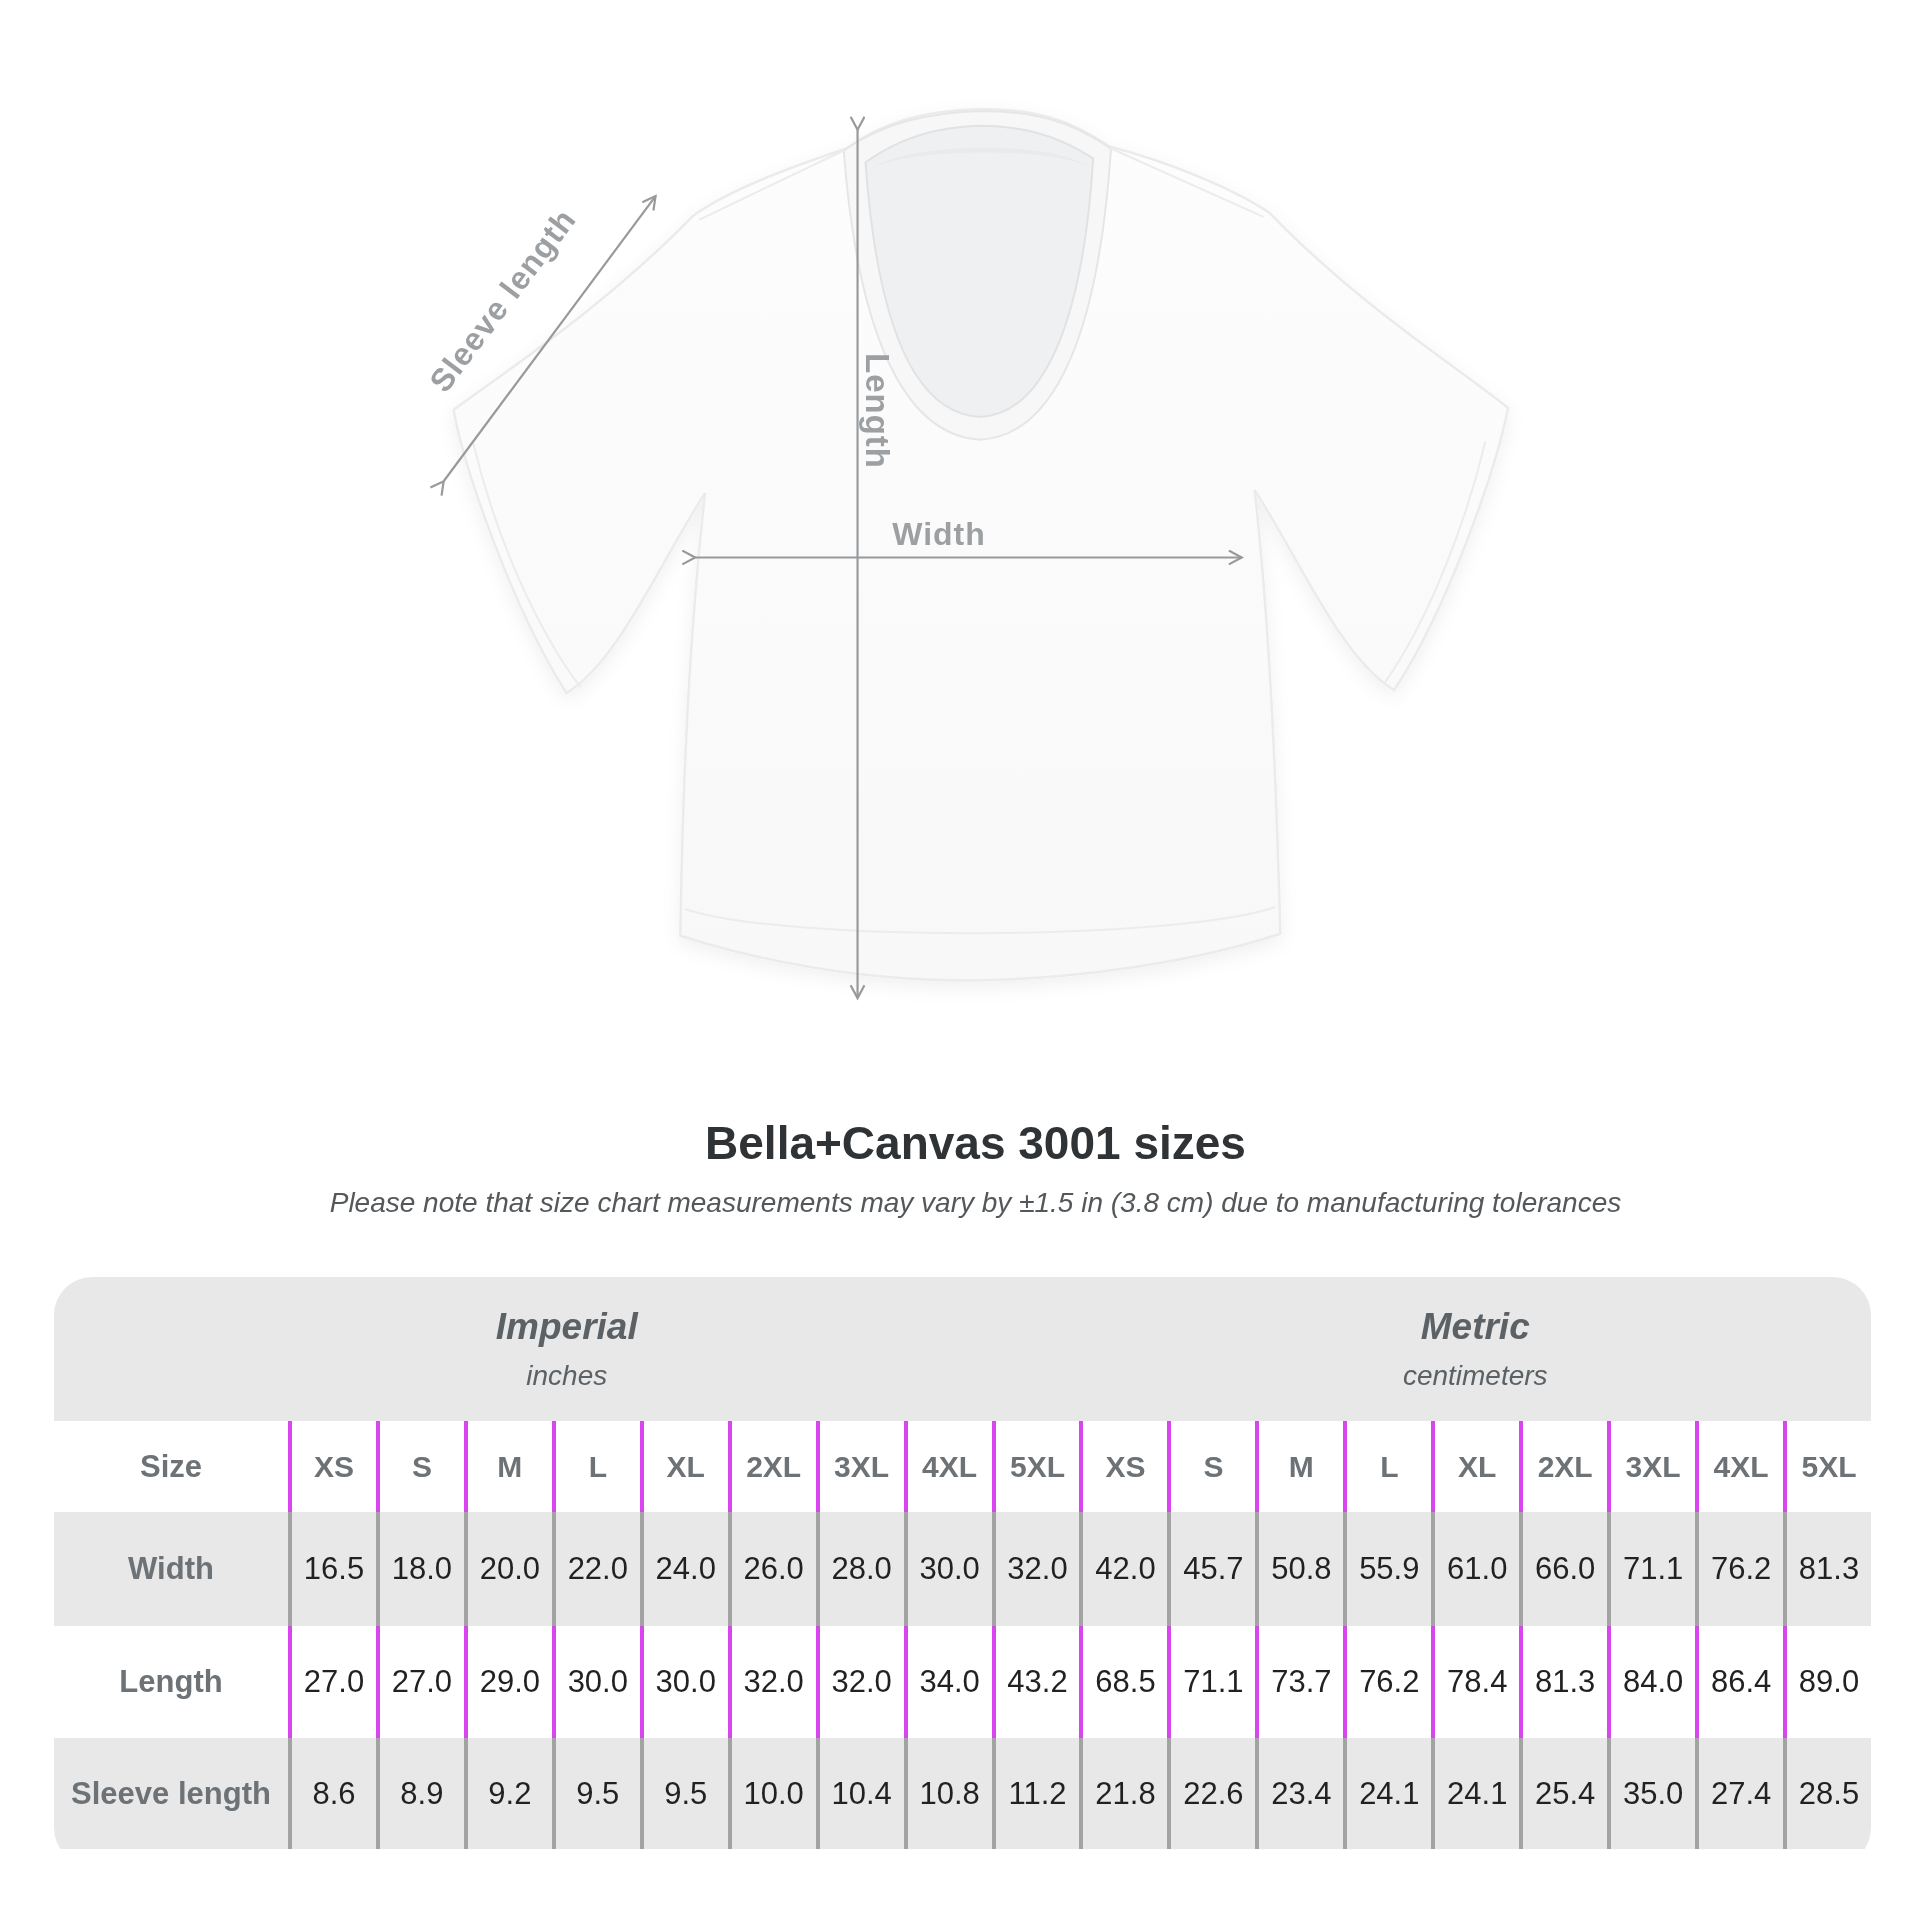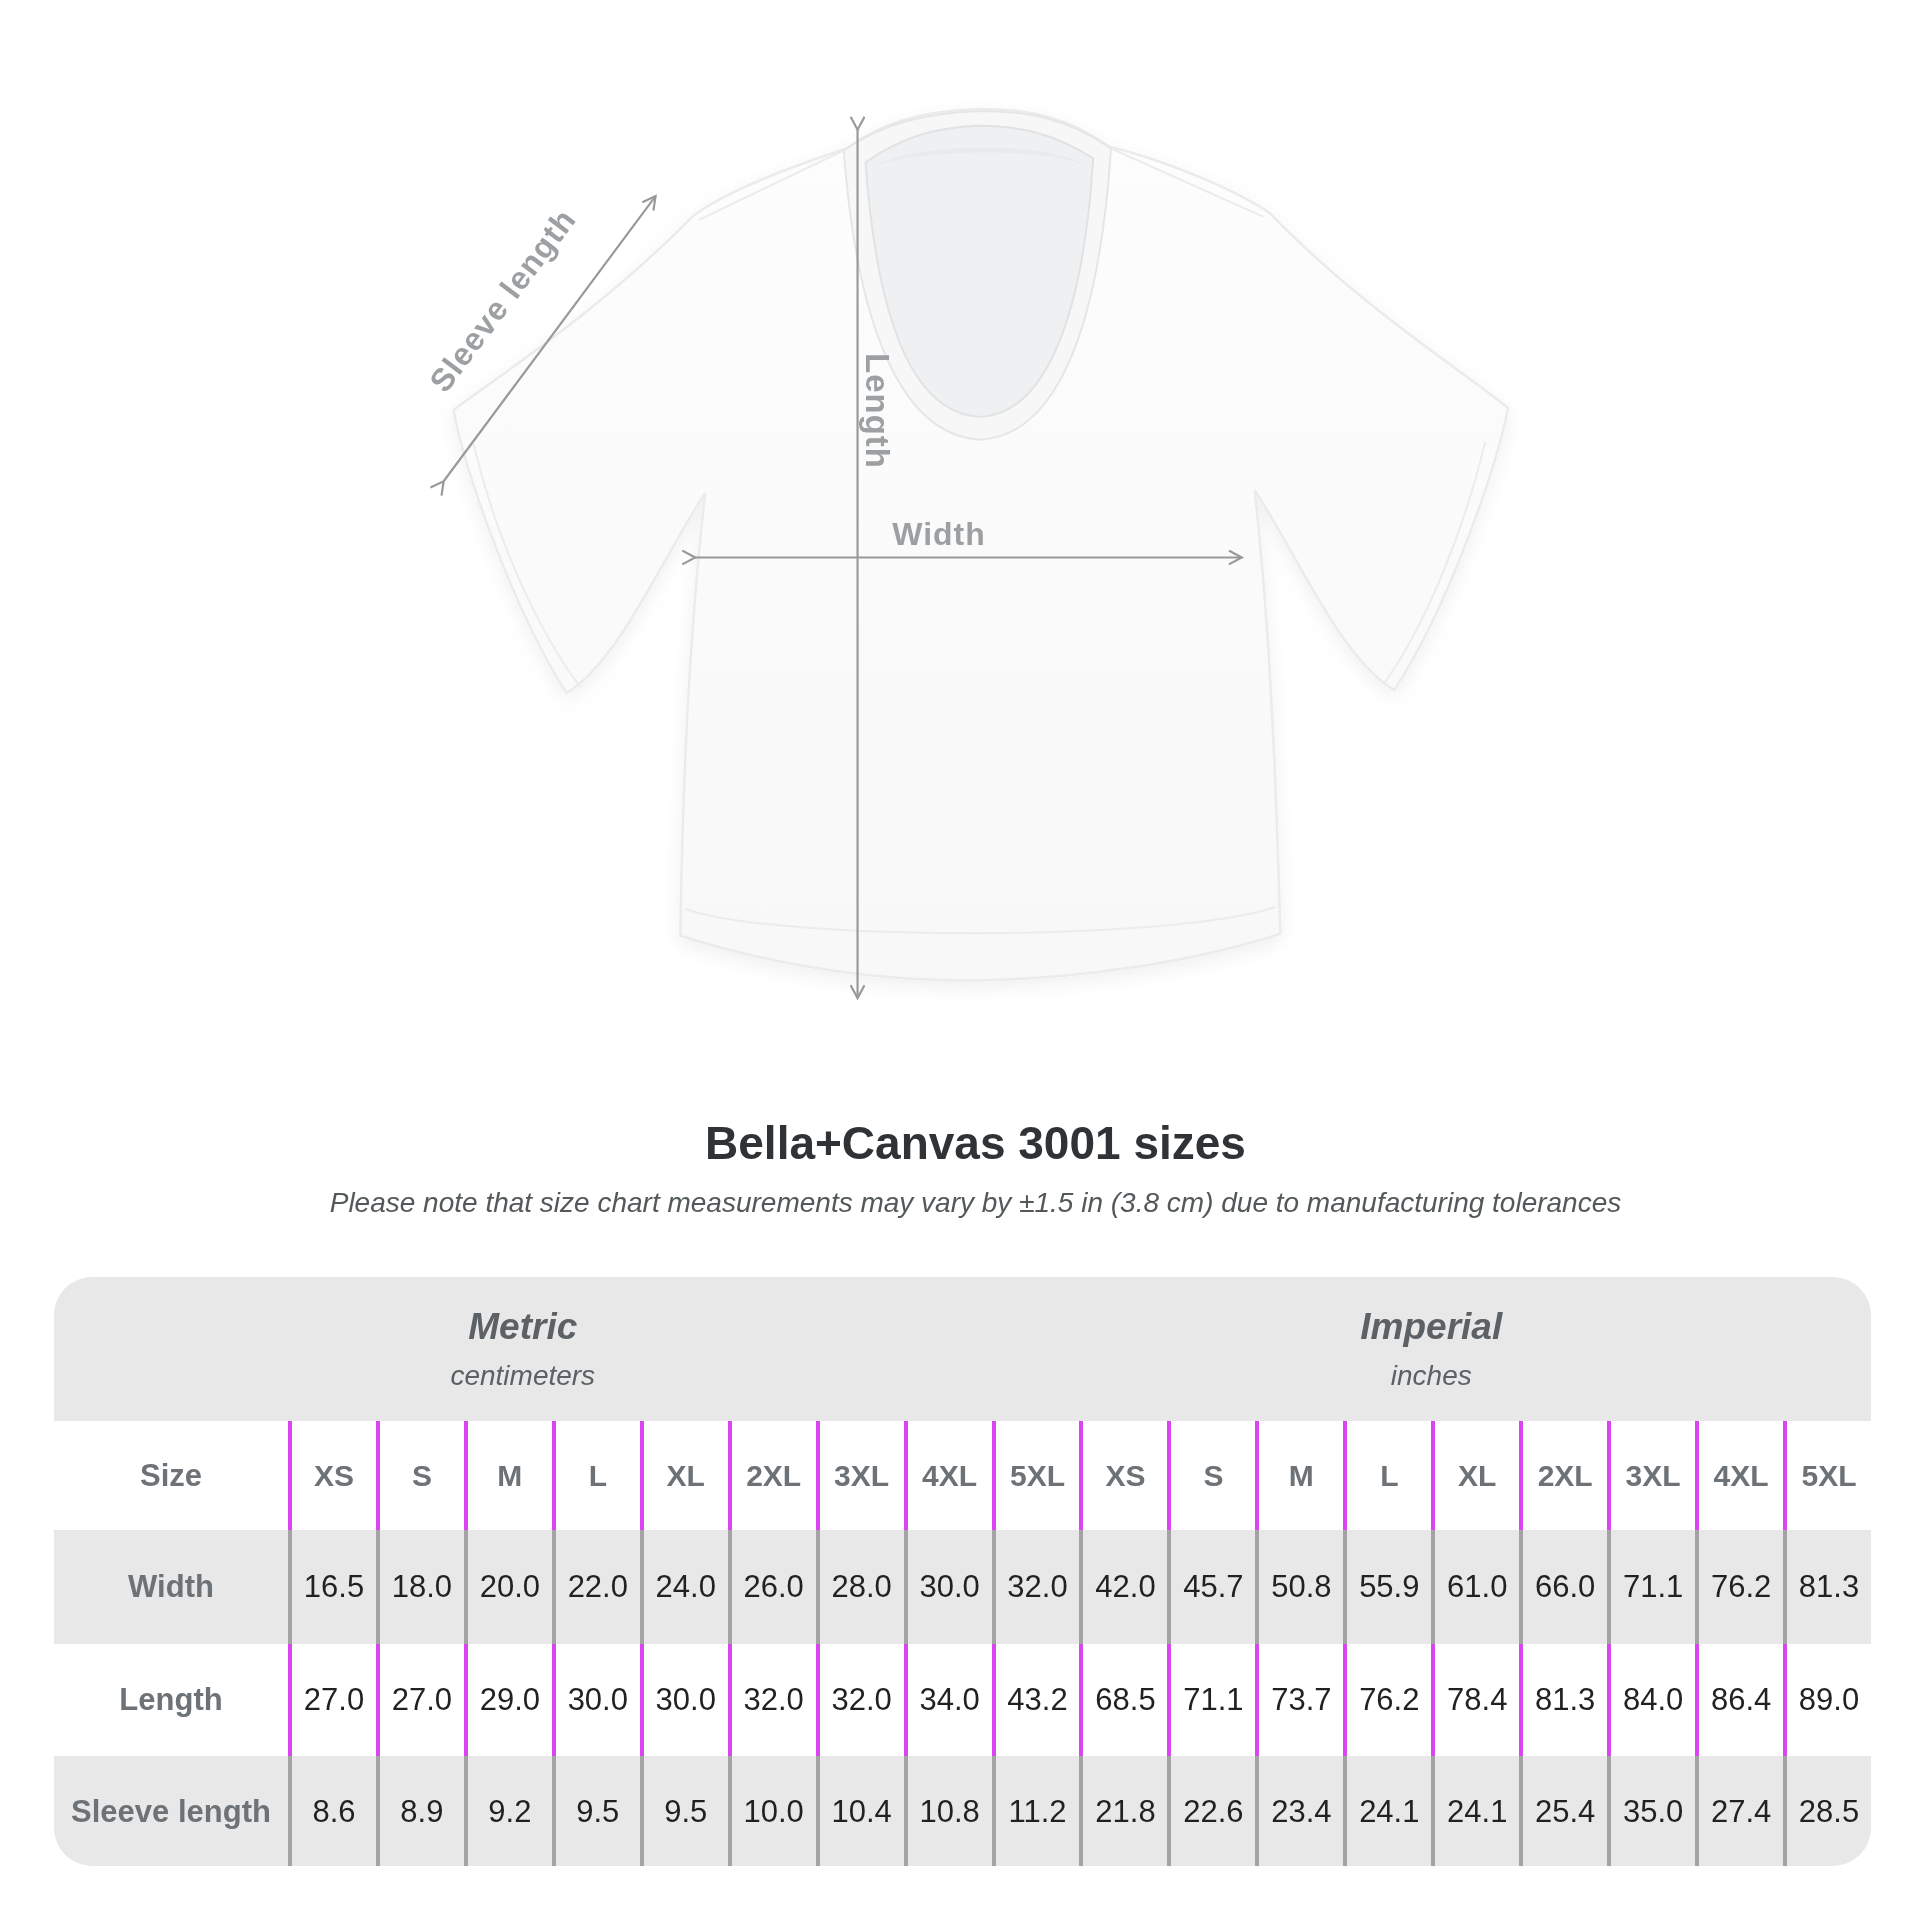--- a/index.html
+++ b/index.html
@@ -32,21 +32,21 @@
   .heading p{
     margin:16px 0 0 0;font-size:28px;line-height:34px;color:#53585b;font-style:italic;
   }
   
   .sizetable{
     position:absolute;left:54px;top:1277px;width:1817px;height:589px;
     border-radius:38px;overflow:hidden;background:#ffffff;
   }
   .trow{display:grid;grid-template-columns:234px repeat(18,1fr);}
   .t-group{height:144px;background:#e8e8e8;}
-  .t-size{height:109px;background:#ffffff;}
+  .t-size{height:91px;background:#ffffff;}
   .t-w{height:114px;background:#e8e8e8;}
   .t-l{height:112px;background:#ffffff;}
   .t-s{height:111px;background:#e8e8e8;}
   .cell{display:flex;align-items:center;justify-content:center;min-width:0;}
   
   .t-size .cell + .cell,
   .t-l .cell + .cell{border-left:4px solid #d946ef;}
   .t-w .cell + .cell,
   .t-s .cell + .cell{border-left:4px solid #a3a3a3;}
   .cell.mfirst{border-left-width:9px;}
@@ -129,27 +129,27 @@
 </div>
 
 <div class="heading">
   <h1>Bella+Canvas 3001 sizes</h1>
   <p>Please note that size chart measurements may vary by ±1.5 in (3.8 cm) due to manufacturing tolerances</p>
 </div>
 
 <div class="sizetable">
 
   <div class="trow t-group">
+    <div class="gh">
+      <div class="gh-label">Imperial</div>
+      <div class="gh-unit">inches</div>
+    </div>
     <div class="gh gh9">
       <div class="gh-label">Metric</div>
       <div class="gh-unit">centimeters</div>
-    </div>
-    <div class="gh">
-      <div class="gh-label">Imperial</div>
-      <div class="gh-unit">inches</div>
     </div>
   </div>
 
   <div class="trow t-size">
     <div class="cell rowlabel">Size</div>
     <div class="cell colhead">XS</div>
     <div class="cell colhead">S</div>
     <div class="cell colhead">M</div>
     <div class="cell colhead">L</div>
     <div class="cell colhead">XL</div>

